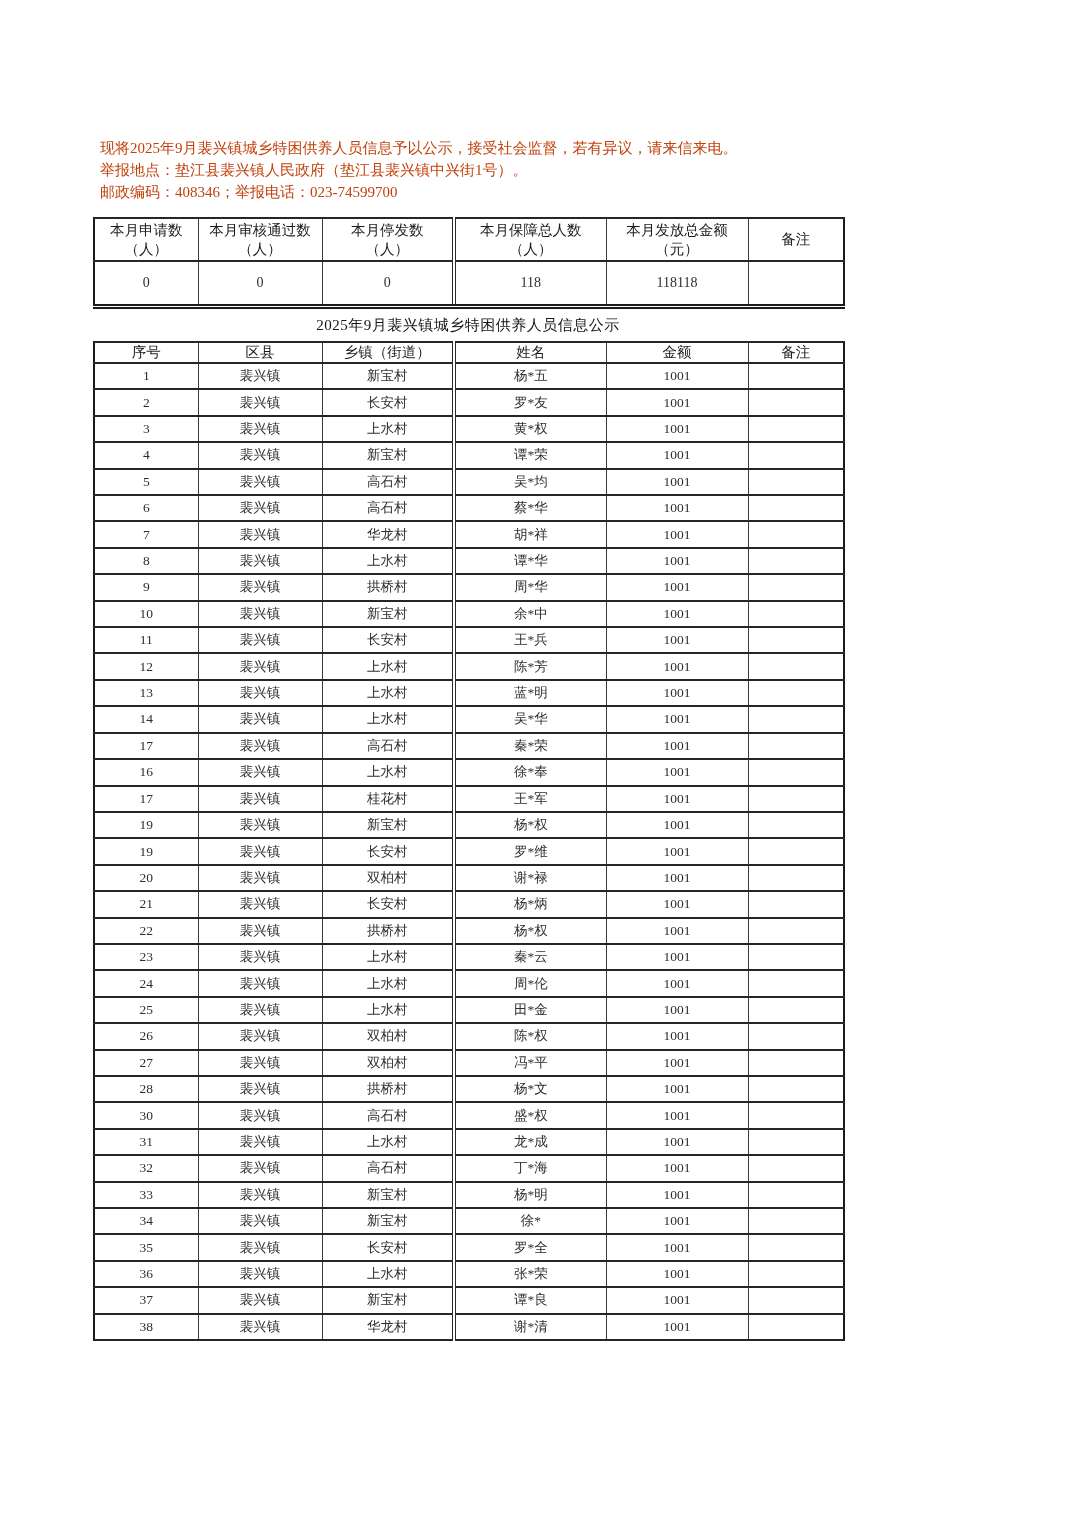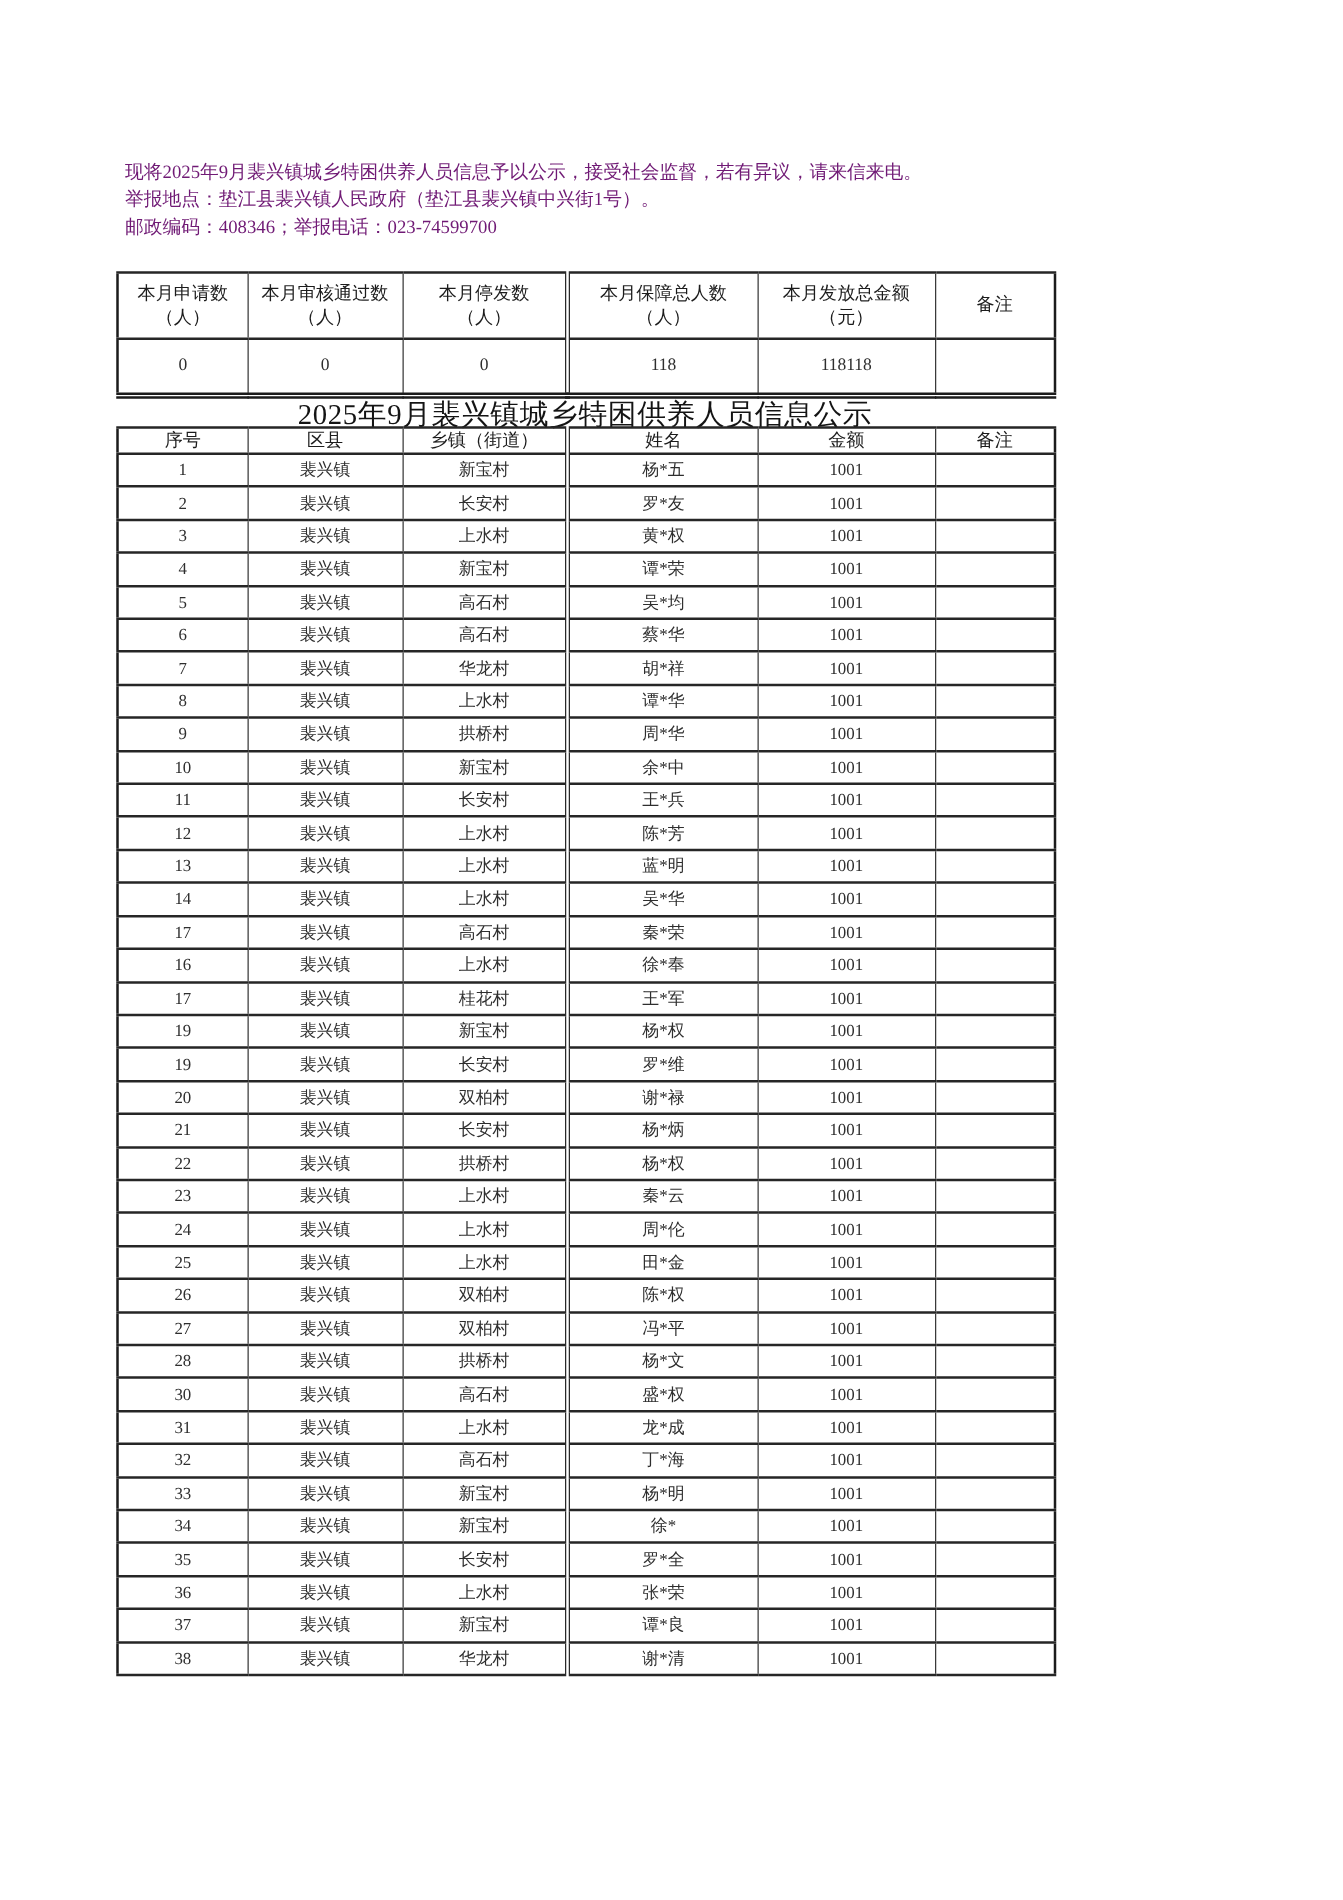--- a/index.html
+++ b/index.html
@@ -11,25 +11,25 @@
     width: 1074px;
     height: 1520px;
     position: relative;
     font-family: "Liberation Serif", "DejaVu Serif", serif;
     color: #1c1c1c;
     overflow: hidden;
   }
   .intro {
     position: absolute;
     left: 100px;
-    top: 127px;
+    top: 137px;
     font-size: 15px;
     line-height: 22px;
     white-space: nowrap;
-    color: #701a75;
+    color: #c2410c;
   }
   .intro p { margin: 0; }
 
   table {
     border-collapse: collapse;
     table-layout: fixed;
     border: 2.5px solid #1b1b1b;
   }
   th, td {
     border-top: 2px solid #262626;
@@ -44,33 +44,33 @@
   }
   .dbl { border-left: 4.5px double #2a2a2a; }
 
   .summary {
     position: absolute;
     left: 93px;
     top: 217px;
     width: 750px;
     border-bottom: 5px double #1b1b1b;
   }
-  .summary thead tr { height: 53px; }
+  .summary thead tr { height: 43px; }
   .summary tbody tr { height: 45px; }
   .summary th { font-size: 14.5px; line-height: 19px; }
   .summary th span { display: block; }
   .summary td { font-size: 14px; color: #2e2e2e; }
 
   .main-title {
     position: absolute;
     left: 93px;
     top: 316px;
     width: 750px;
     text-align: center;
-    font-size: 23px;
+    font-size: 15px;
     letter-spacing: 0.5px;
     color: #141414;
     white-space: nowrap;
   }
 
   .main {
     position: absolute;
     left: 93px;
     top: 341px;
     width: 750px;

